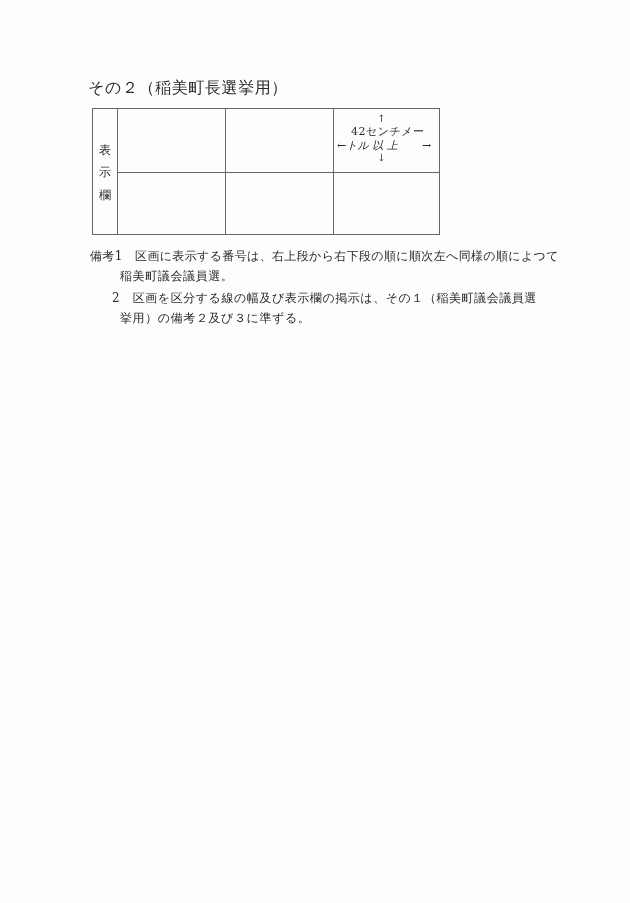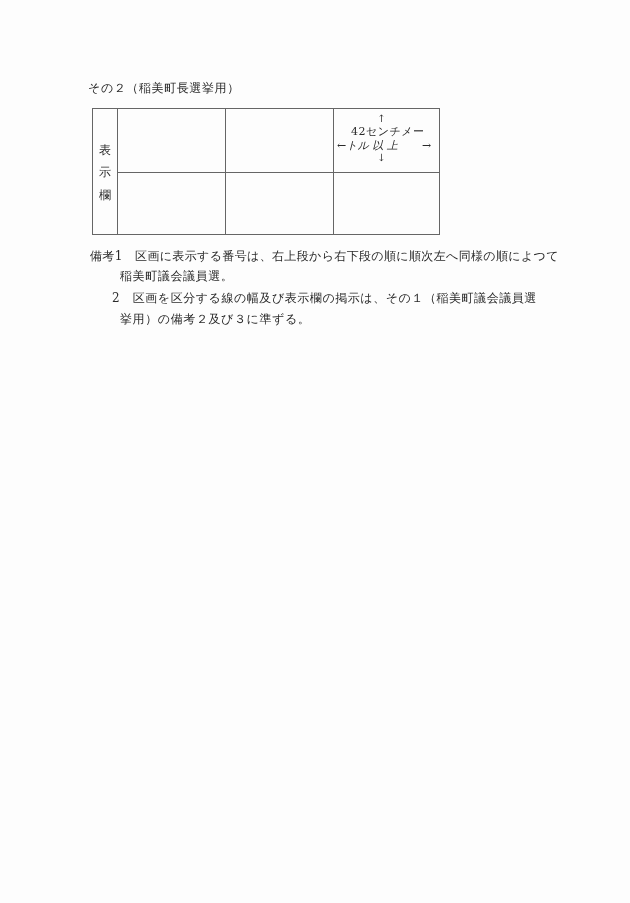--- a/index.html
+++ b/index.html
@@ -13,21 +13,21 @@
       position: relative;
       overflow: hidden;
       font-family: "DejaVu Serif", "Liberation Serif", serif;
       color: #2a2a2a;
     }
     .abs { position: absolute; white-space: nowrap; }
 
     .title {
       left: 88px;
       top: 80px;
-      font-size: 12px;
+      font-size: 16px;
       letter-spacing: 0.6px;
       line-height: 16px;
     }
 
     .grid {
       position: absolute;
       left: 92px;
       top: 108px;
       width: 348px;
       height: 127px;
@@ -105,21 +105,21 @@
       font-size: 11px;
     }
 
     .note {
       font-size: 12px;
       line-height: 16px;
     }
     .n1a { left: 90px; top: 248px; letter-spacing: 0.35px; }
     .n1b { left: 120px; top: 268px; letter-spacing: 0.6px; }
     .n2a { left: 112px; top: 290px; letter-spacing: 0.55px; }
-    .n2b { left: 120px; top: 311px; letter-spacing: 0.6px; }
+    .n2b { left: 120px; top: 311px; letter-spacing: 0.6px; font-family: Liberation Mono, monospace; }
   </style>
 </head>
 <body>
 
 <div class="abs title">その２（稲美町長選挙用）</div>
 
 <div class="grid">
   <div class="label-col">
     <span class="label-char" style="top:34px;">表</span>
     <span class="label-char" style="top:56px;">示</span>

